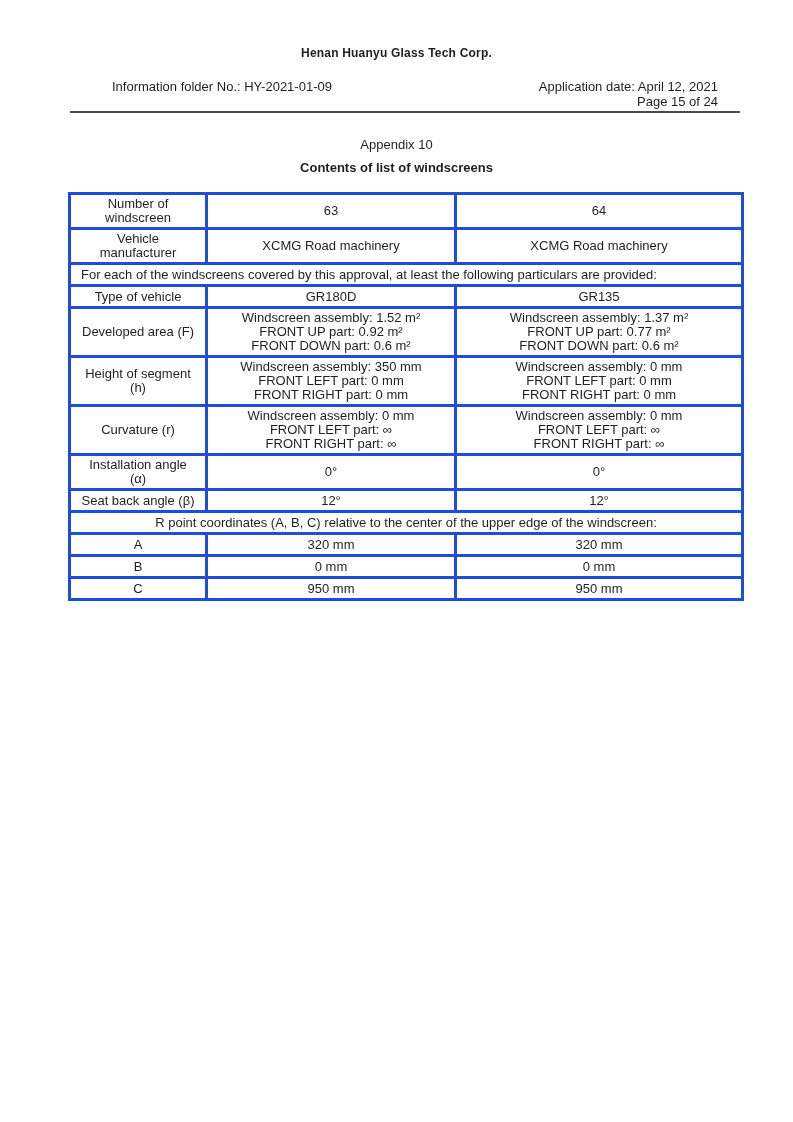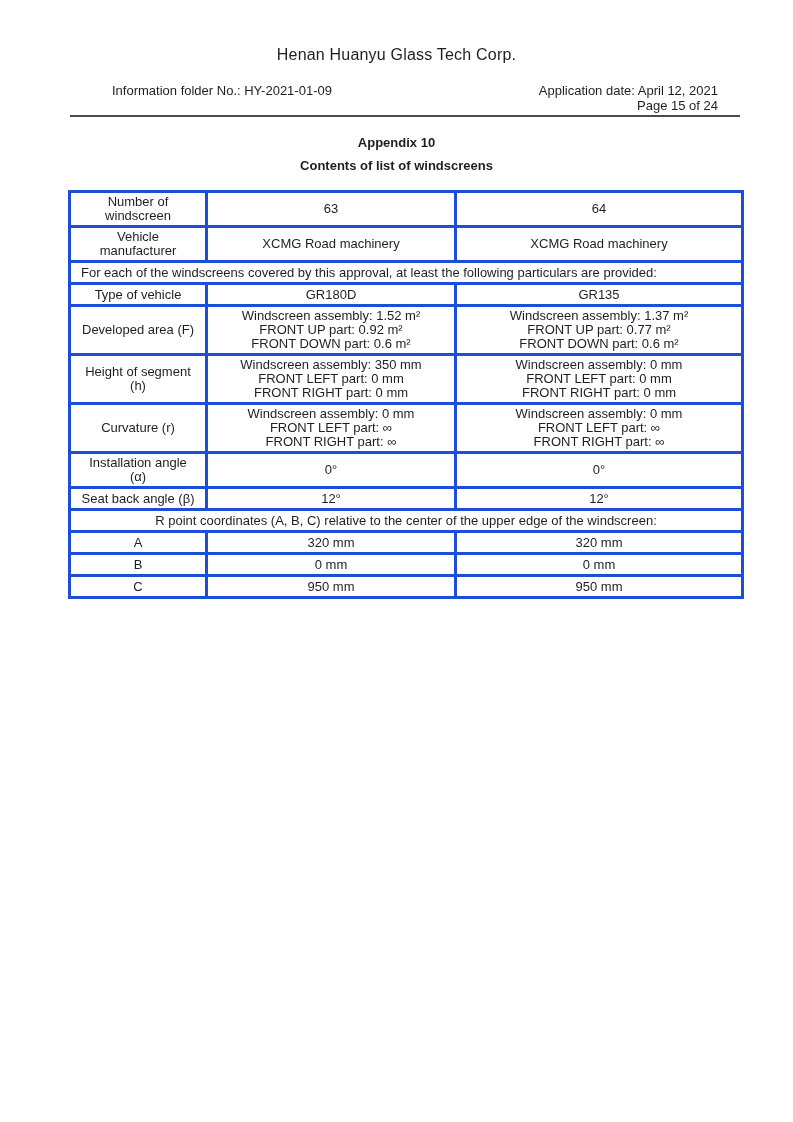--- a/index.html
+++ b/index.html
@@ -11,46 +11,46 @@
   .page {
     position: relative;
     width: 793px;
     height: 1122px;
     background: #ffffff;
     overflow: hidden;
   }
   .company-title {
     padding-top: 46px;
     text-align: center;
-    font-size: 16px;
-    font-weight: normal;
+    font-size: 12px;
+    font-weight: bold;
     letter-spacing: 0.2px;
   }
   .info-bar {
     display: flex;
     justify-content: space-between;
     align-items: flex-start;
     margin: 19px 75px 0 112px;
     font-size: 13px;
     line-height: 15px;
   }
   .info-right {
     text-align: right;
   }
   .header-rule {
     width: 670px;
     margin: 2px 0 0 70px;
     border: none;
     border-top: 2px solid #4a4a4a;
   }
   .appendix-title {
-    margin-top: 18px;
-    text-align: center;
-    font-size: 13px;
-    font-weight: bold;
+    margin-top: 24px;
+    text-align: center;
+    font-size: 13px;
+    font-weight: normal;
   }
   .doc-subtitle {
     margin-top: 8px;
     text-align: center;
     font-size: 13px;
     font-weight: bold;
   }
   table.windscreen-table {
     margin: 17px 0 0 68px;
     width: 673px;

